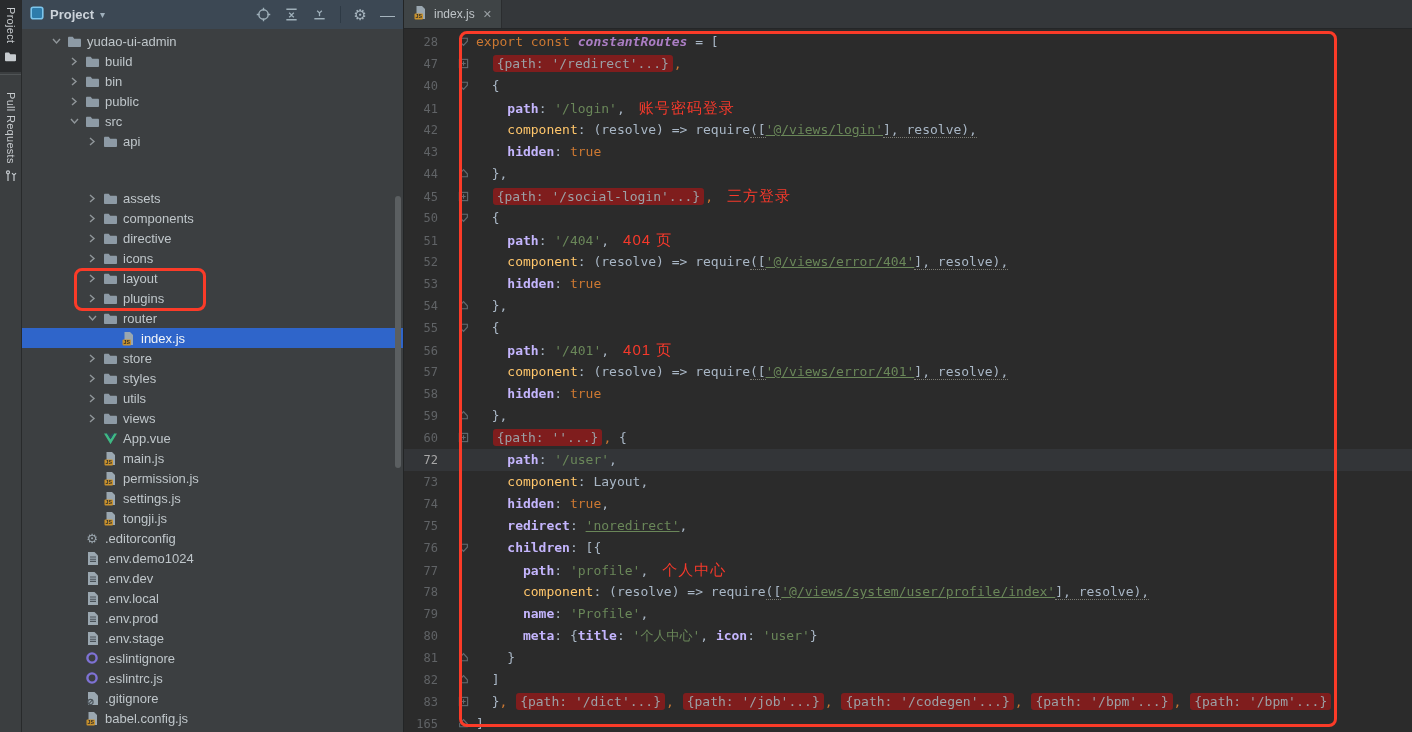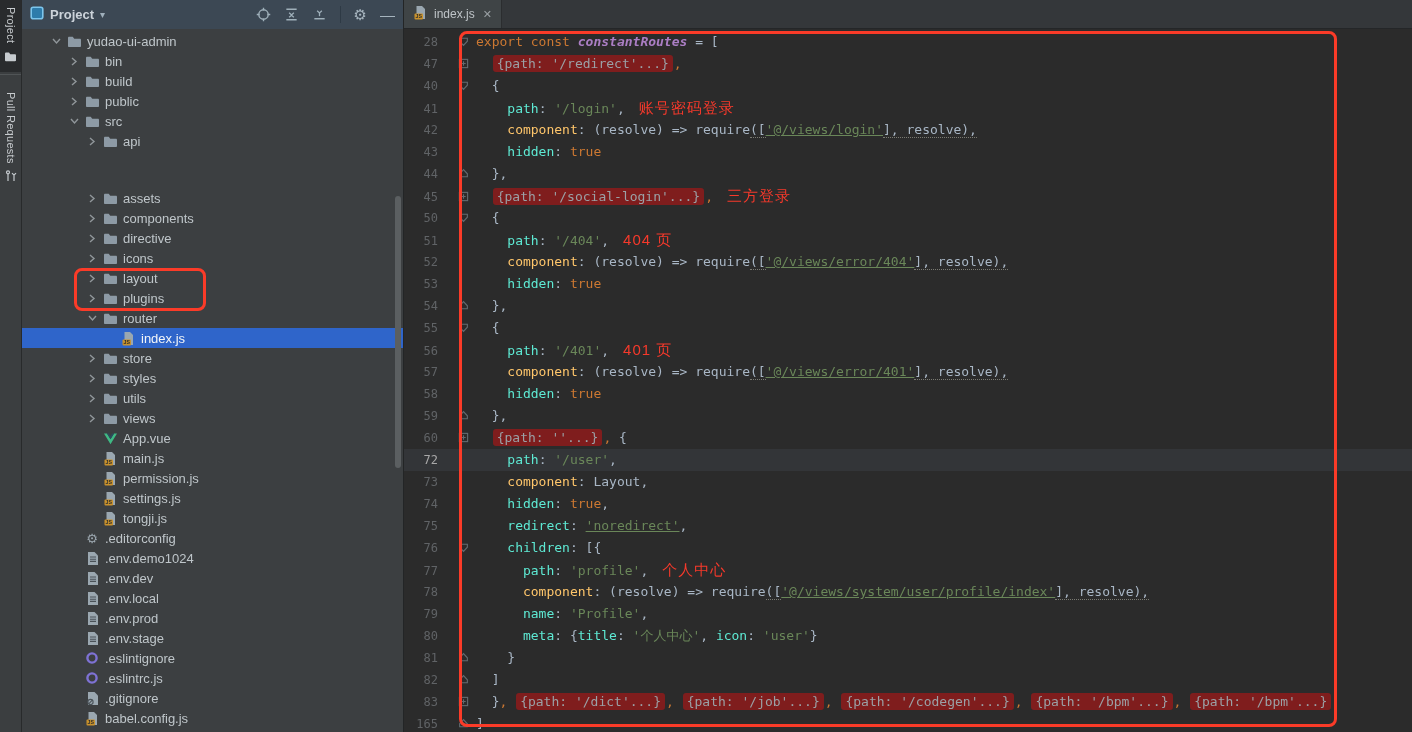--- a/index.html
+++ b/index.html
@@ -57,21 +57,21 @@
           font-size:13px; line-height:22px; }
   .code-line { height:22px; white-space:pre; color:#a9b7c6; }
   .code-line.current { background:#333538; }
   .lnum { display:inline-block; width:34px; text-align:right; color:#606366; font-size:12px; }
   .code-line.current .lnum { color:#a8a8a8; }
   .fcol { display:inline-block; width:38px; text-align:right; padding-right:7px; }
   .fcol svg { vertical-align:-1px; }
 
   .t-kw   { color:#cc7832; }
   .t-var  { color:#ab7ec4; font-style:italic; font-weight:bold; }
-  .t-prop { color:#5eead4; }
+  .t-prop { color:#c4b5fd;font-weight:bold; }
   .t-fn   { color:#ffc66b; }
   .t-str  { color:#6a8759; }
   .t-strU { color:#6a8759; text-decoration:underline; }
   .t-puncU{ color:#a9b7c6; border-bottom:1px dotted #7a7a72; }
   .t-bool { color:#cc7832; }
   .t-fc   { color:#cc7832; }
   .t-plain{ color:#a9b7c6; }
   .t-chip { background:#7f1d1d; color:#9ba1a6; border-radius:3px; padding:1px 4px; margin:0 1px; }
   .t-ann  { color:#f6392b; font-family:"Liberation Sans","DejaVu Sans",sans-serif;
             font-size:15px; line-height:22px; margin-left:14px; letter-spacing:1px; }
@@ -154,34 +154,34 @@
           <span class="tw">
             <svg width="8" height="9" viewBox="0 0 8 9">
               <path d="M2 1l4 3.5L2 8" fill="none" stroke="#90969a" stroke-width="1.4"></path>
             </svg>
           </span>
           <span class="tw">
             <svg width="15" height="13" viewBox="0 0 16 14">
               <path d="M1 3.2c0-.7.5-1.2 1.2-1.2h3.9l1.6 2h6.1c.7 0 1.2.5 1.2 1.2v6.6c0 .7-.5 1.2-1.2 1.2H2.2c-.7 0-1.2-.5-1.2-1.2z" fill="#8d9aa5"></path>
             </svg>
           </span>
+          <span class="tlabel">build</span>
+        </div>
+        <div class="tree-row" style="padding-left: 43px;">
+          <span class="tw">
+            <svg width="8" height="9" viewBox="0 0 8 9">
+              <path d="M2 1l4 3.5L2 8" fill="none" stroke="#90969a" stroke-width="1.4"></path>
+            </svg>
+          </span>
+          <span class="tw">
+            <svg width="15" height="13" viewBox="0 0 16 14">
+              <path d="M1 3.2c0-.7.5-1.2 1.2-1.2h3.9l1.6 2h6.1c.7 0 1.2.5 1.2 1.2v6.6c0 .7-.5 1.2-1.2 1.2H2.2c-.7 0-1.2-.5-1.2-1.2z" fill="#8d9aa5"></path>
+            </svg>
+          </span>
           <span class="tlabel">bin</span>
-        </div>
-        <div class="tree-row" style="padding-left: 43px;">
-          <span class="tw">
-            <svg width="8" height="9" viewBox="0 0 8 9">
-              <path d="M2 1l4 3.5L2 8" fill="none" stroke="#90969a" stroke-width="1.4"></path>
-            </svg>
-          </span>
-          <span class="tw">
-            <svg width="15" height="13" viewBox="0 0 16 14">
-              <path d="M1 3.2c0-.7.5-1.2 1.2-1.2h3.9l1.6 2h6.1c.7 0 1.2.5 1.2 1.2v6.6c0 .7-.5 1.2-1.2 1.2H2.2c-.7 0-1.2-.5-1.2-1.2z" fill="#8d9aa5"></path>
-            </svg>
-          </span>
-          <span class="tlabel">build</span>
         </div>
         <div class="tree-row" style="padding-left: 43px;">
           <span class="tw">
             <svg width="8" height="9" viewBox="0 0 8 9">
               <path d="M2 1l4 3.5L2 8" fill="none" stroke="#90969a" stroke-width="1.4"></path>
             </svg>
           </span>
           <span class="tw">
             <svg width="15" height="13" viewBox="0 0 16 14">
               <path d="M1 3.2c0-.7.5-1.2 1.2-1.2h3.9l1.6 2h6.1c.7 0 1.2.5 1.2 1.2v6.6c0 .7-.5 1.2-1.2 1.2H2.2c-.7 0-1.2-.5-1.2-1.2z" fill="#8d9aa5"></path>

